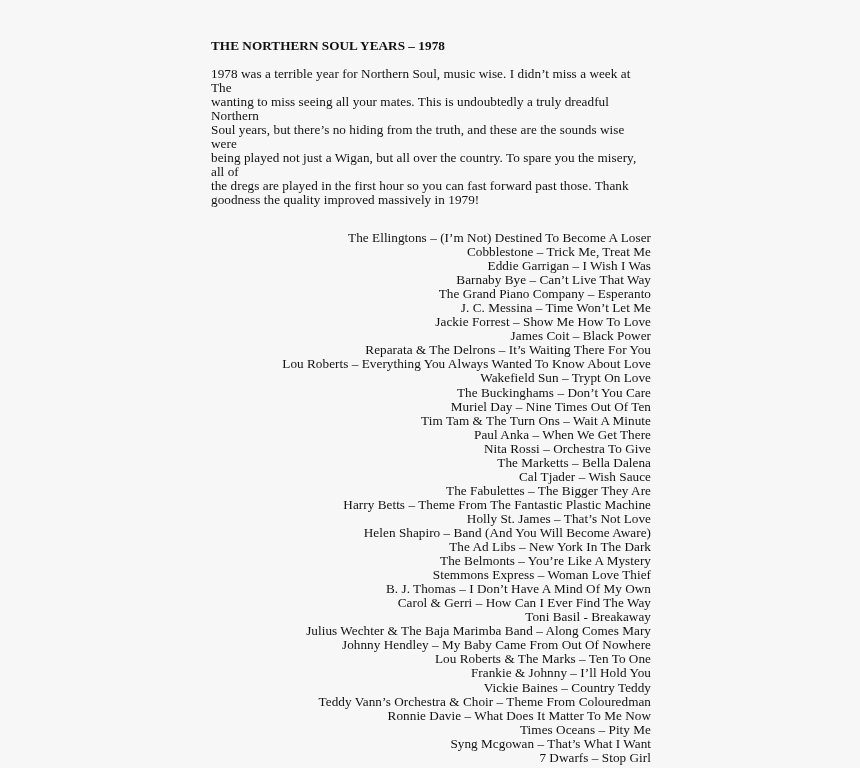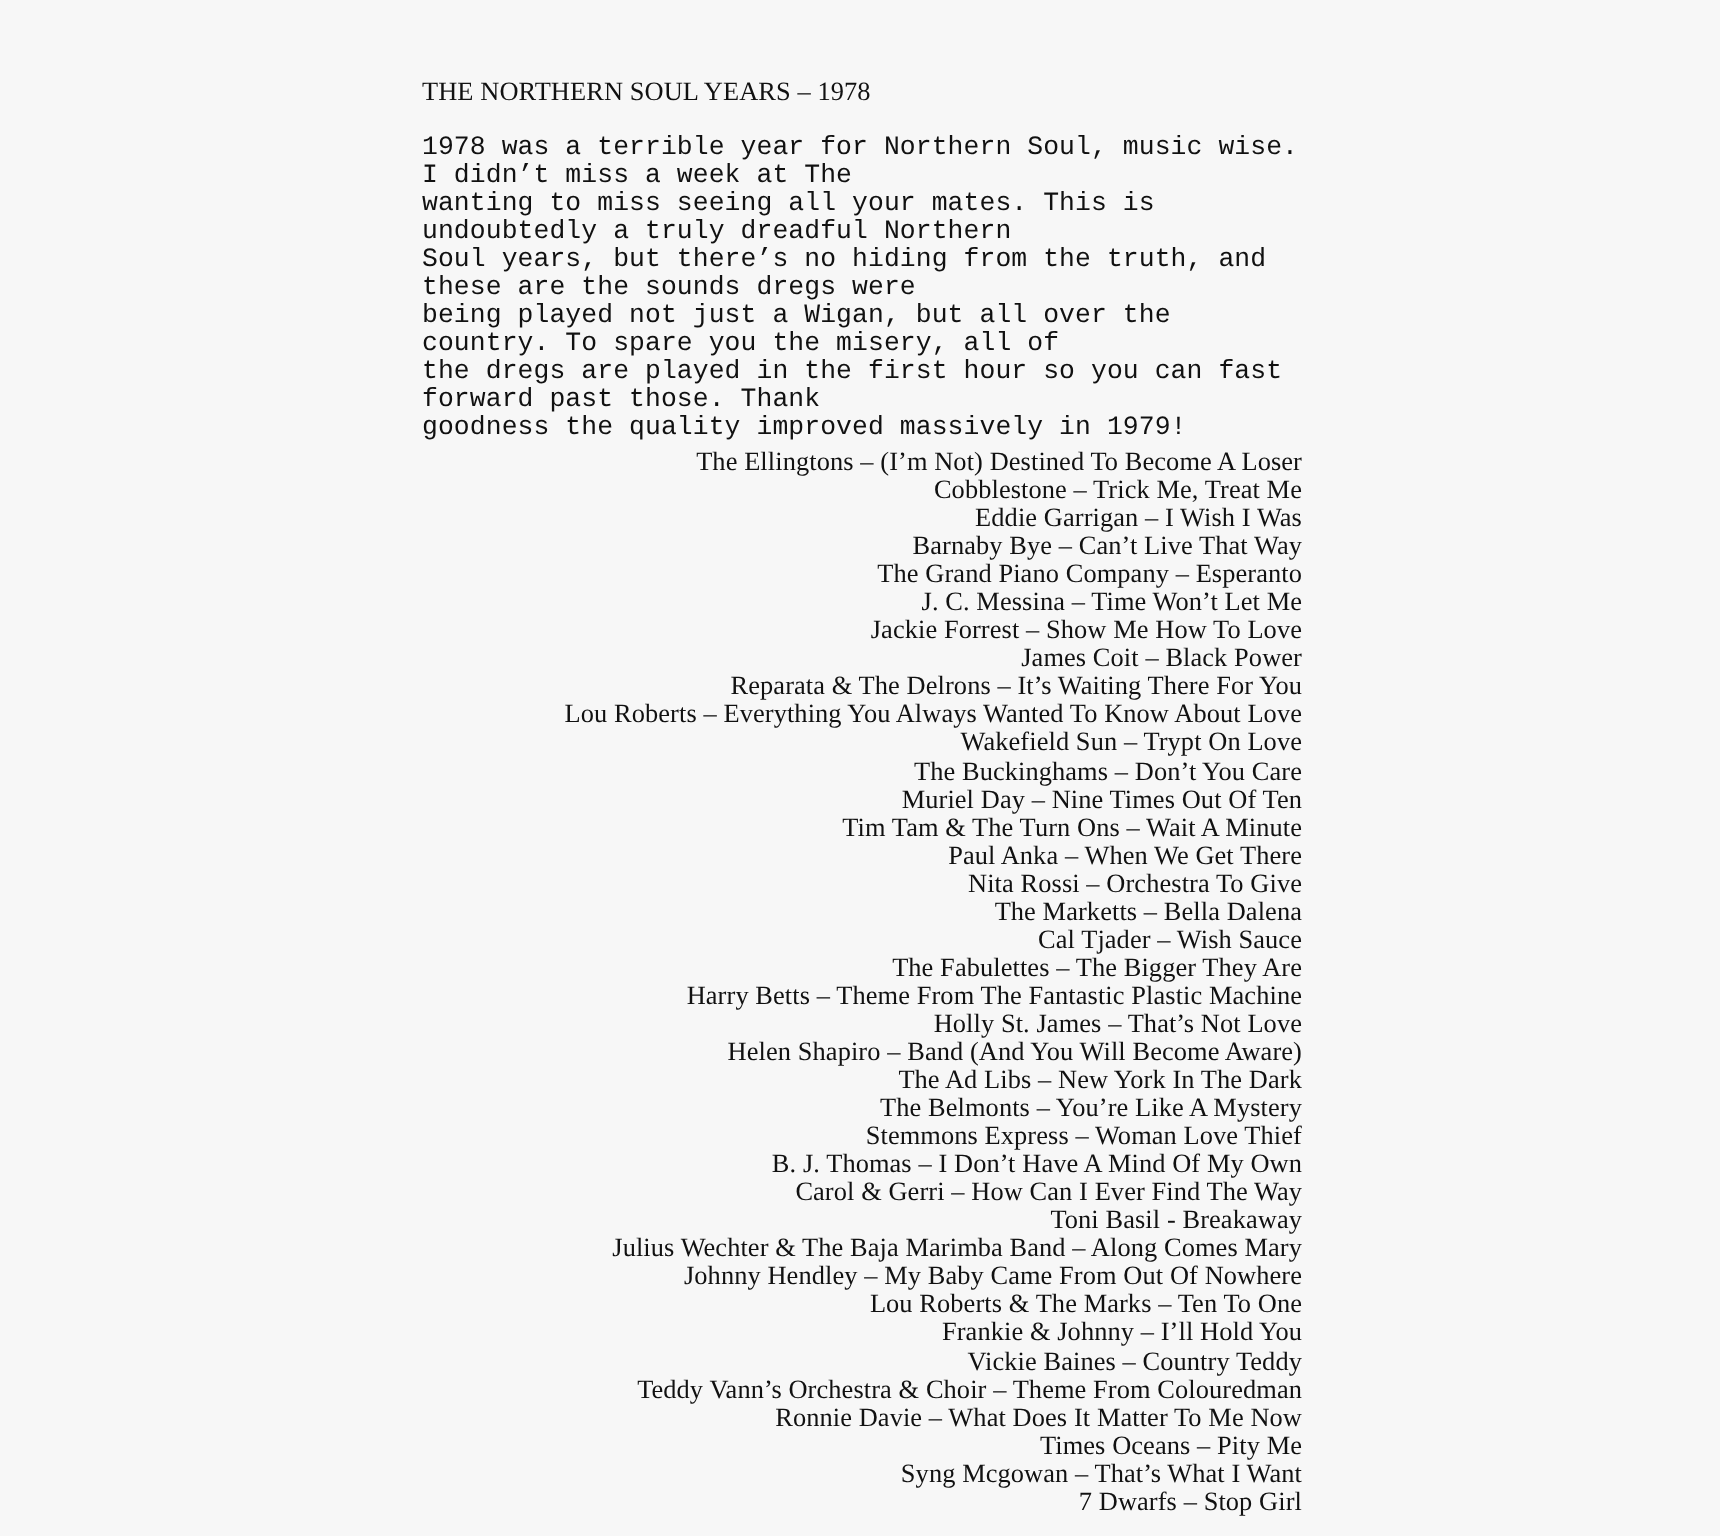--- a/index.html
+++ b/index.html
@@ -21,27 +21,26 @@
       top: 39px;
       width: 440px;
       font-family: "Liberation Serif", "DejaVu Serif", serif;
       font-size: 13.2px;
       line-height: 14px;
       letter-spacing: 0.05px;
     }
     .title {
       margin: 0 0 14px 0;
       font-size: 13.2px;
-      font-weight: normal;
+      font-weight: bold;
       line-height: 14px;
     }
     .intro {
-      margin: 0 0 3px 0;
+      margin: 0 0 24px 0;
       line-height: 14px;
-      font-family: Liberation Mono, monospace;
     }
     .tracklist {
       list-style: none;
       margin: 0;
       padding: 0;
       text-align: right;
     }
     .tracklist li {
       margin: 0;
       padding: 0;
@@ -51,21 +50,21 @@
   </style>
 </head>
 <body>
 
 <div class="doc">
   <h1 class="title">THE NORTHERN SOUL YEARS – 1978</h1>
 
   <div class="intro">
     <div>1978 was a terrible year for Northern Soul, music wise.  I didn’t miss a week at The</div>
     <div>wanting to miss seeing all your mates.  This is undoubtedly a truly dreadful Northern</div>
-    <div>Soul years, but there’s no hiding from the truth, and these are the sounds dregs were</div>
+    <div>Soul years, but there’s no hiding from the truth, and these are the sounds wise were</div>
     <div>being played not just a Wigan, but all over the country.  To spare you the misery, all of</div>
     <div>the dregs are played in the first hour so you can fast forward past those.  Thank</div>
     <div>goodness the quality improved massively in 1979!</div>
   </div>
 
   <ul class="tracklist">
     <li>The Ellingtons – (I’m Not) Destined To Become A Loser</li>
     <li>Cobblestone – Trick Me, Treat Me</li>
     <li>Eddie Garrigan – I Wish I Was</li>
     <li>Barnaby Bye – Can’t Live That Way</li>

